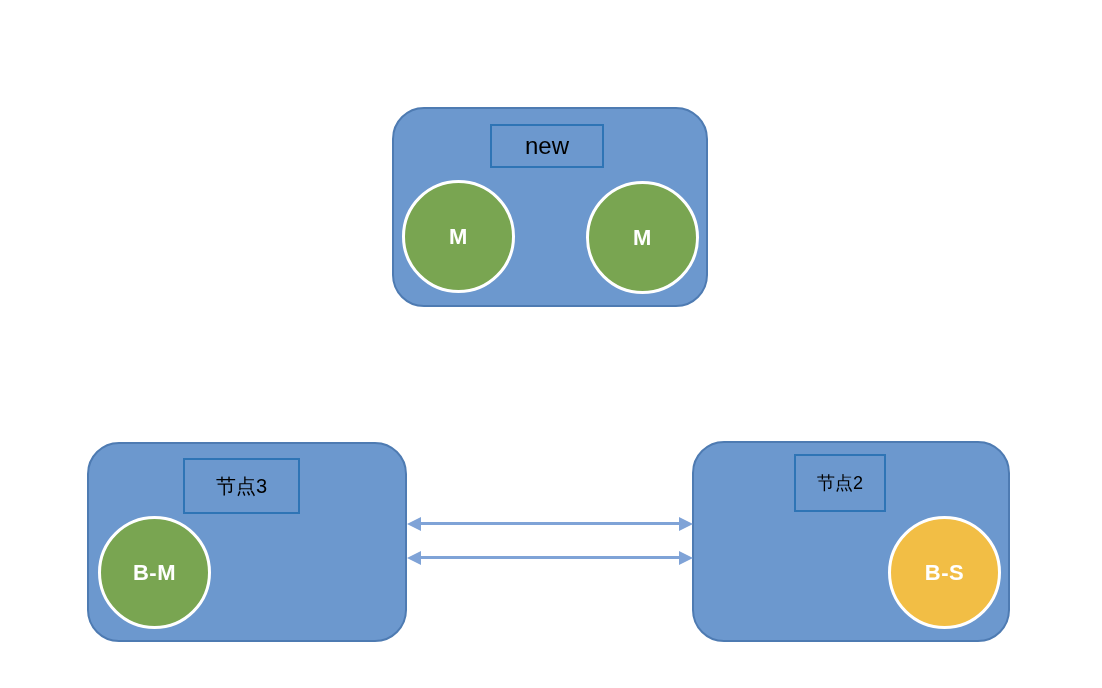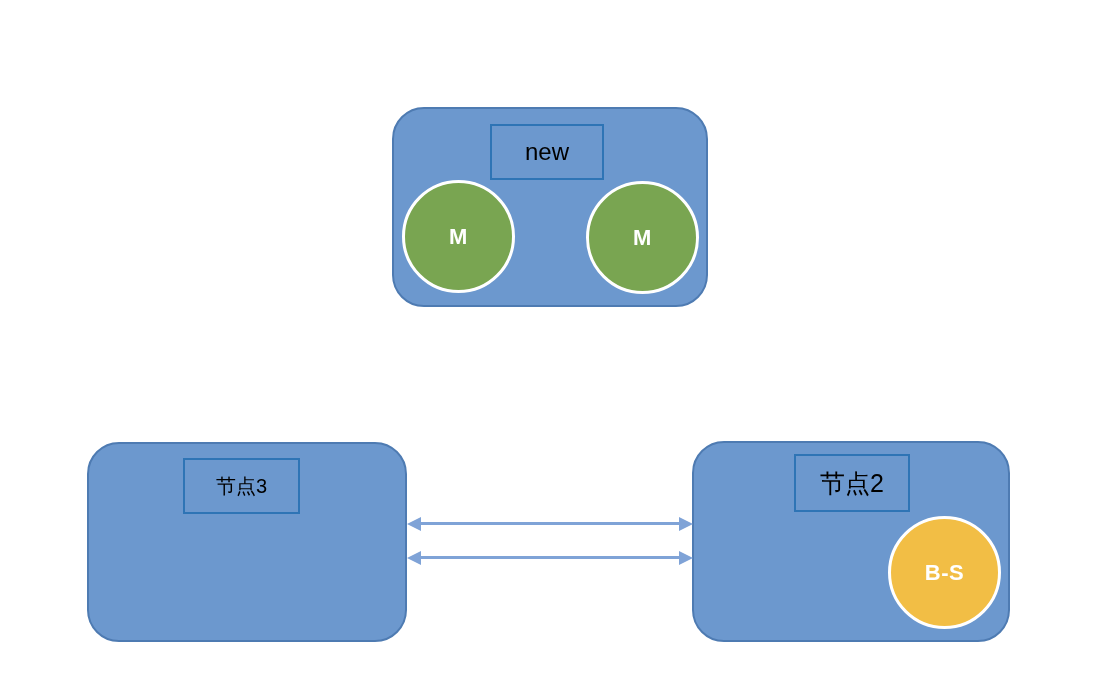--- a/index.html
+++ b/index.html
@@ -22,23 +22,23 @@
   .node-2{left:692px;top:441px;width:318px;height:201px;}
 
   .label-box{
     position:absolute;
     border:2px solid var(--label-box-border,#2E74B5);
     box-sizing:border-box;
     display:flex;align-items:center;justify-content:center;
     color:var(--label-text,#000000);
     background:transparent;
   }
-  .node-new .label-box{left:96px;top:15px;width:114px;height:56px;font-size:24px;}
+  .node-new .label-box{left:96px;top:15px;width:114px;height:44px;font-size:24px;}
   .node-3  .label-box{left:94px;top:14px;width:117px;height:56px;font-size:20px;}
-  .node-2  .label-box{left:100px;top:11px;width:116px;height:58px;font-size:25px;}
+  .node-2  .label-box{left:100px;top:11px;width:92px;height:58px;font-size:18px;}
 
   .circle{
     position:absolute;
     width:113px;height:113px;
     box-sizing:border-box;
     border-radius:50%;
     border:3px solid var(--circle-border,#ffffff);
     display:flex;align-items:center;justify-content:center;
     color:var(--circle-text,#ffffff);
     font-weight:bold;
@@ -81,20 +81,21 @@
       <span>new</span>
     </div>
     <div class="circle green c1">M</div>
     <div class="circle green c2">M</div>
   </section>
 
   <section class="node node-3">
     <div class="label-box">
       <span>节点3</span>
     </div>
+    <div class="circle green c1">B-M</div>
   </section>
 
   <section class="node node-2">
     <div class="label-box">
       <span>节点2</span>
     </div>
     <div class="circle orange c2">B-S</div>
   </section>
 
   <div class="arrow arrow-1">

